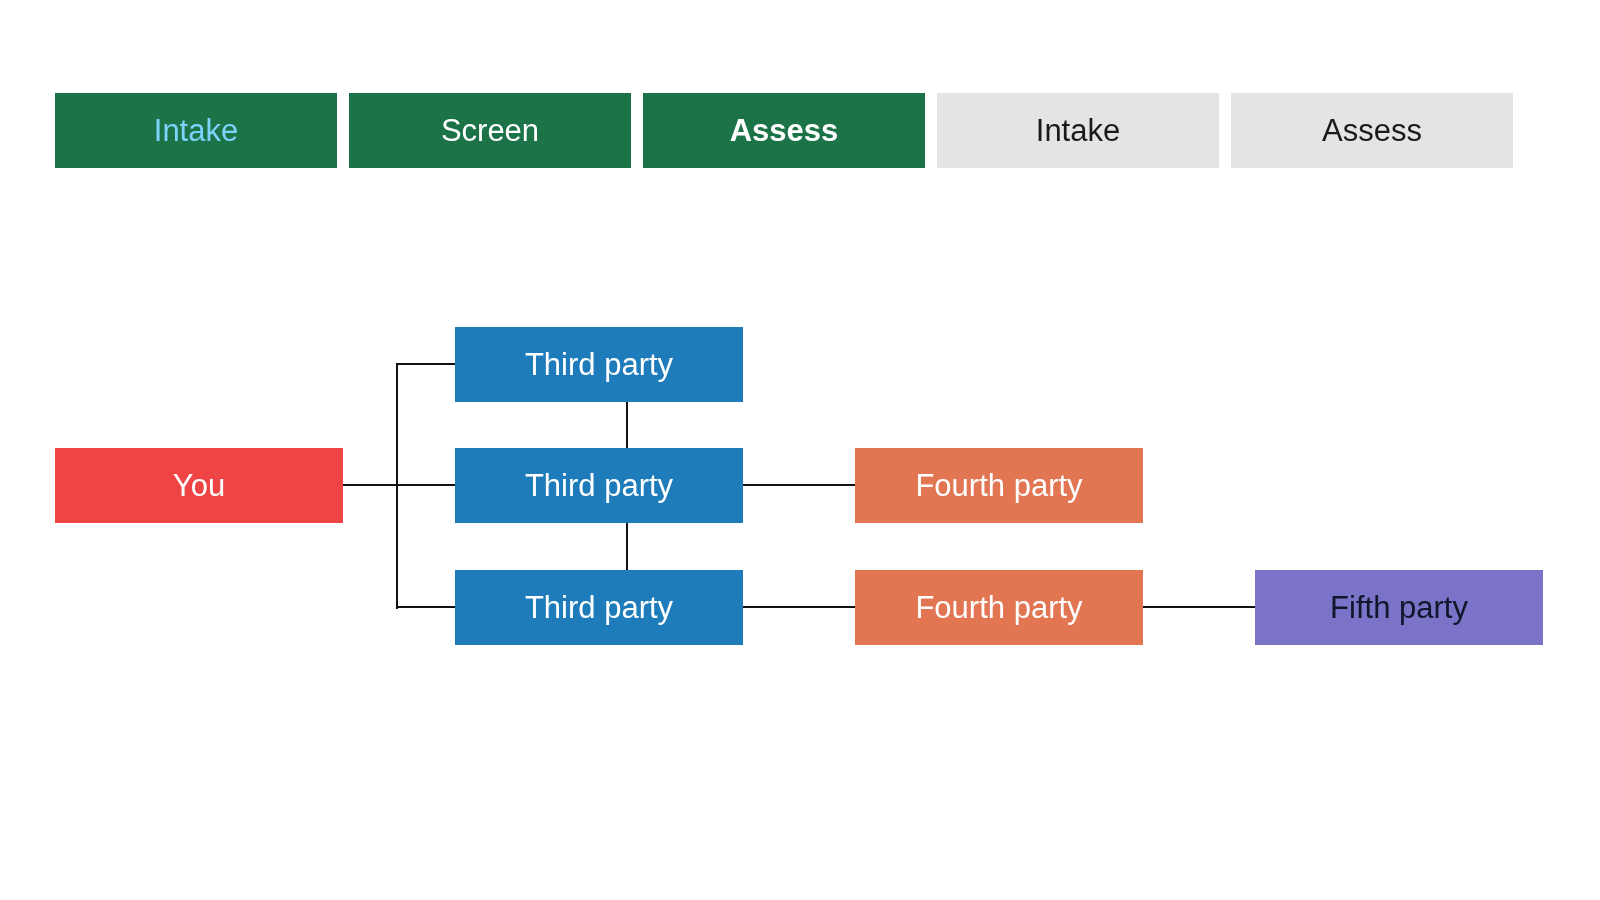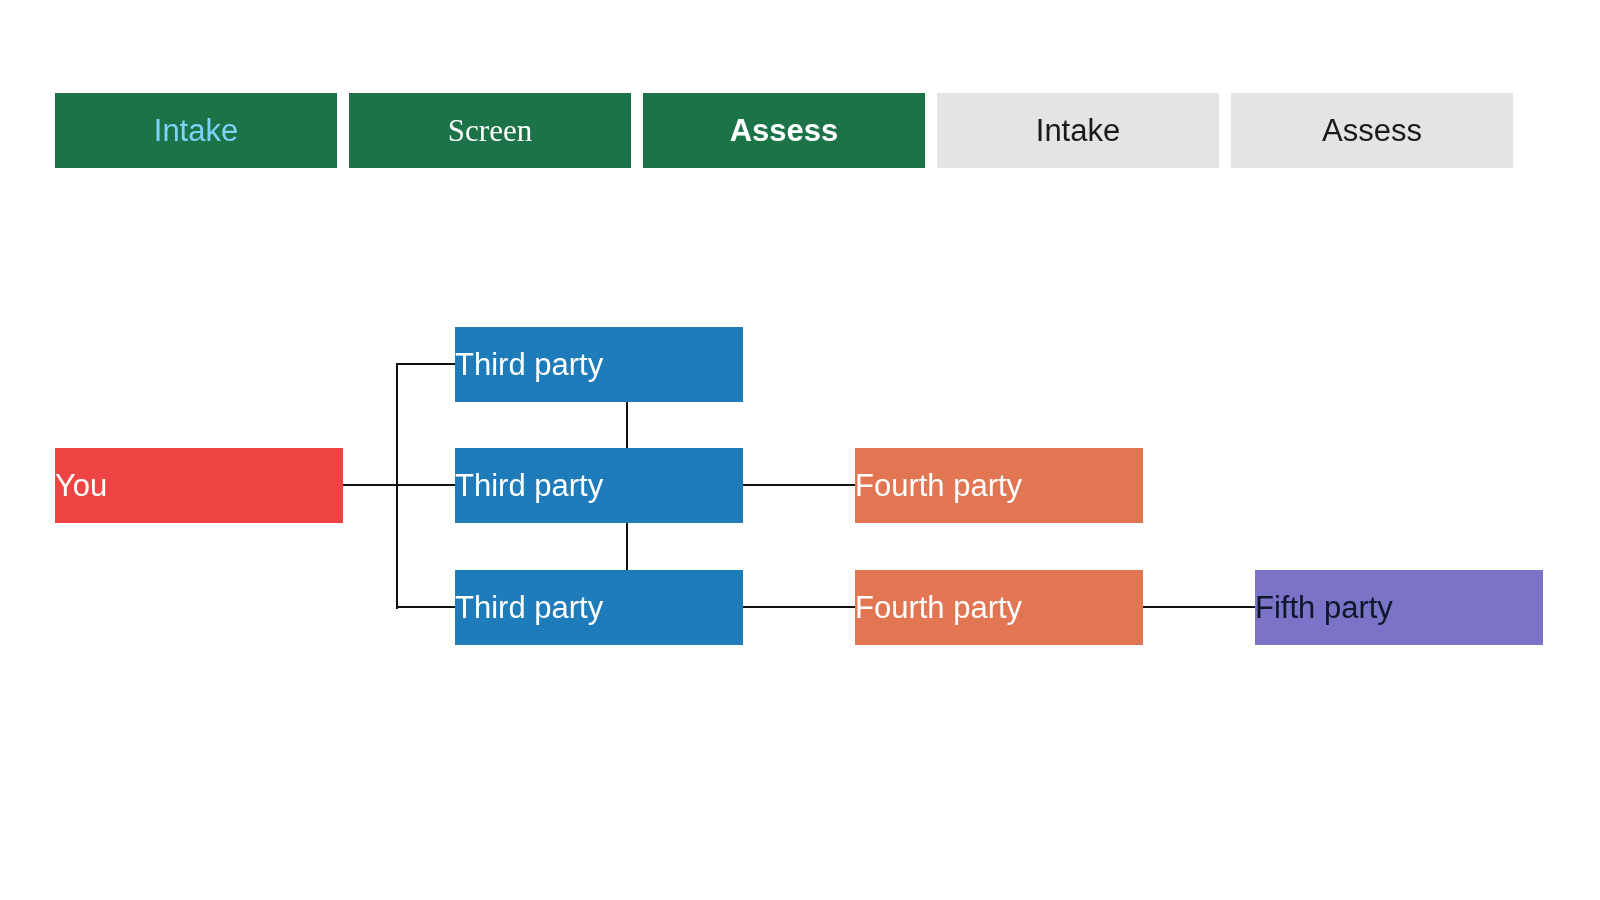--- a/index.html
+++ b/index.html
@@ -22,32 +22,32 @@
     width: 282px;
     height: 75px;
     display: flex;
     align-items: center;
     justify-content: center;
     font-size: 31px;
     line-height: 1;
     user-select: none;
   }
   #stage-intake  { left: 55px;  }
-  #stage-screen  { left: 349px; font-family: Liberation Serif, serif; }
+  #stage-screen  { left: 349px; }
   #stage-assess  { left: 643px; }
   #stage-review  { left: 937px; }
   #stage-monitor { left: 1231px;}
   
   .node {
     position: absolute;
     width: 288px;
     height: 75px;
     display: flex;
     align-items: center;
-    justify-content: flex-start;
+    justify-content: center;
     font-size: 31px;
     line-height: 1;
     user-select: none;
   }
   #node-you      { left: 55px;   top: 448px; }
   #node-third-1  { left: 455px;  top: 327px; }
   #node-third-2  { left: 455px;  top: 448px; }
   #node-third-3  { left: 455px;  top: 570px; }
   #node-fourth-1 { left: 855px;  top: 448px; }
   #node-fourth-2 { left: 855px;  top: 570px; }

